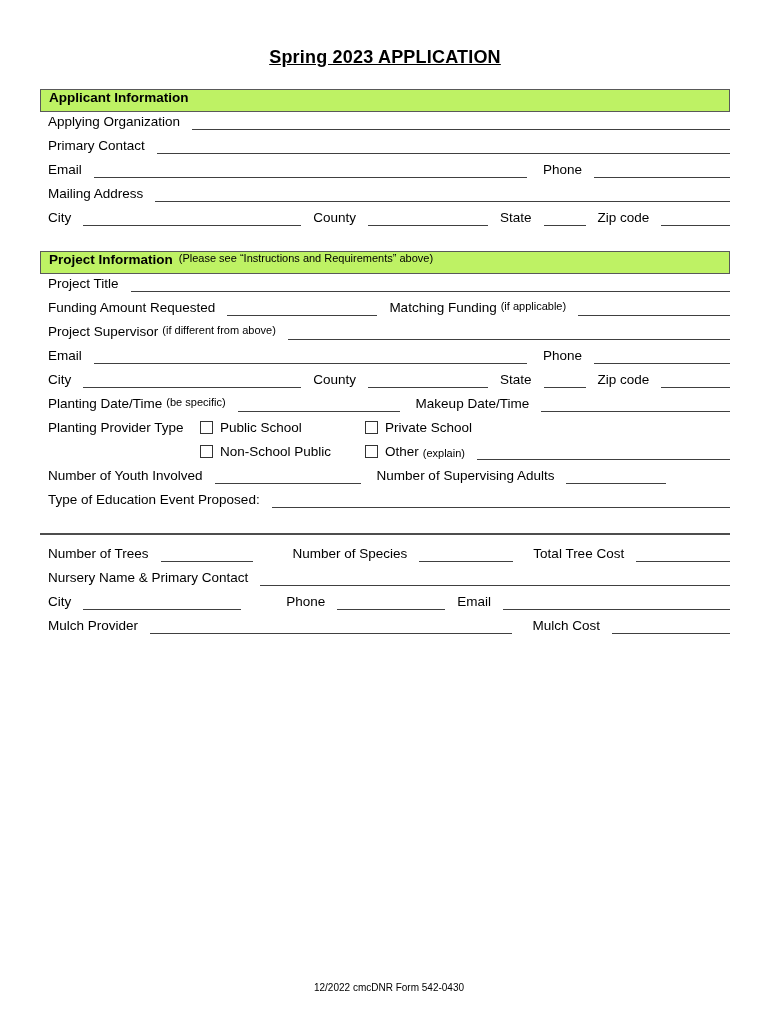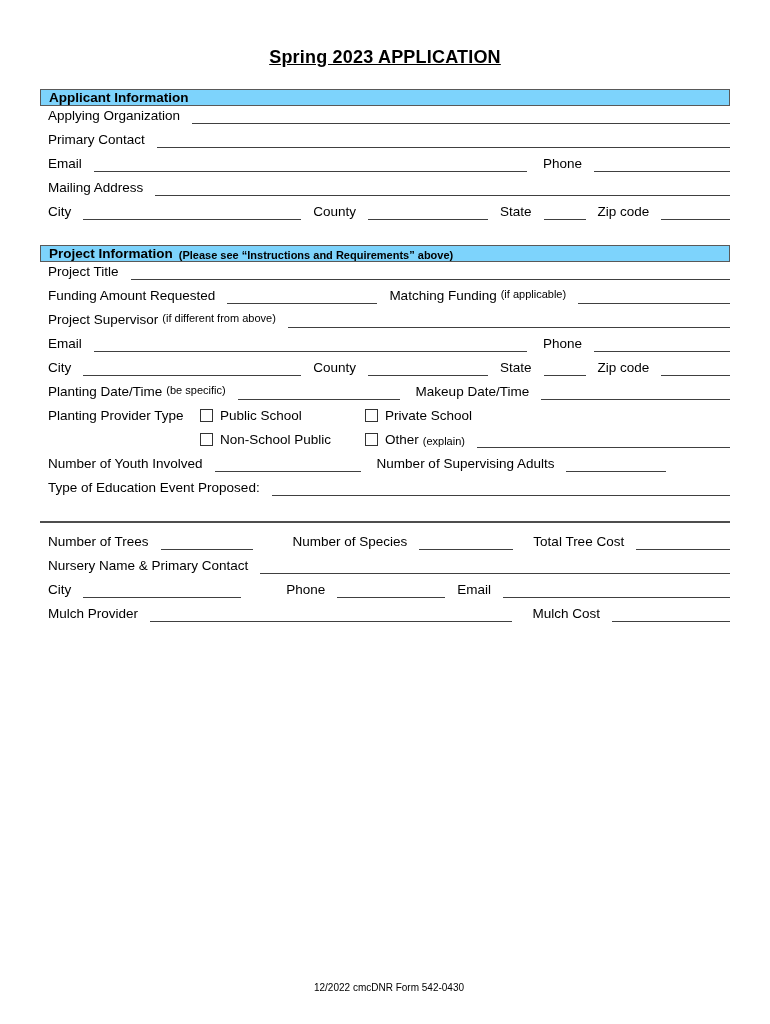--- a/index.html
+++ b/index.html
@@ -17,32 +17,32 @@
     padding-top: 47px;
     text-align: center;
     font-size: 18px;
     font-weight: bold;
     letter-spacing: 0.2px;
     text-decoration: underline;
   }
 
   .section-bar {
     margin-top: 21px;
-    background: #7dd3fc;
+    background: #bef264;
     border: 1.6px solid #595959;
-    height: 17px;
+    height: 23px;
     display: flex;
-    align-items: flex-end;
+    align-items: flex-start;
     gap: 6px;
     padding: 0 8px;
     font-size: 13.5px;
     font-weight: bold;
     white-space: nowrap;
   }
-  .section-bar .bar-note { font-weight: bold; font-size: 11px; }
+  .section-bar .bar-note { font-weight: normal; font-size: 11px; }
 
   .rows { padding-top: 2px; }
   .row {
     display: flex;
     align-items: flex-start;
     height: 24px;
     padding-left: 8px;
     font-size: 13.5px;
     white-space: nowrap;
   }

